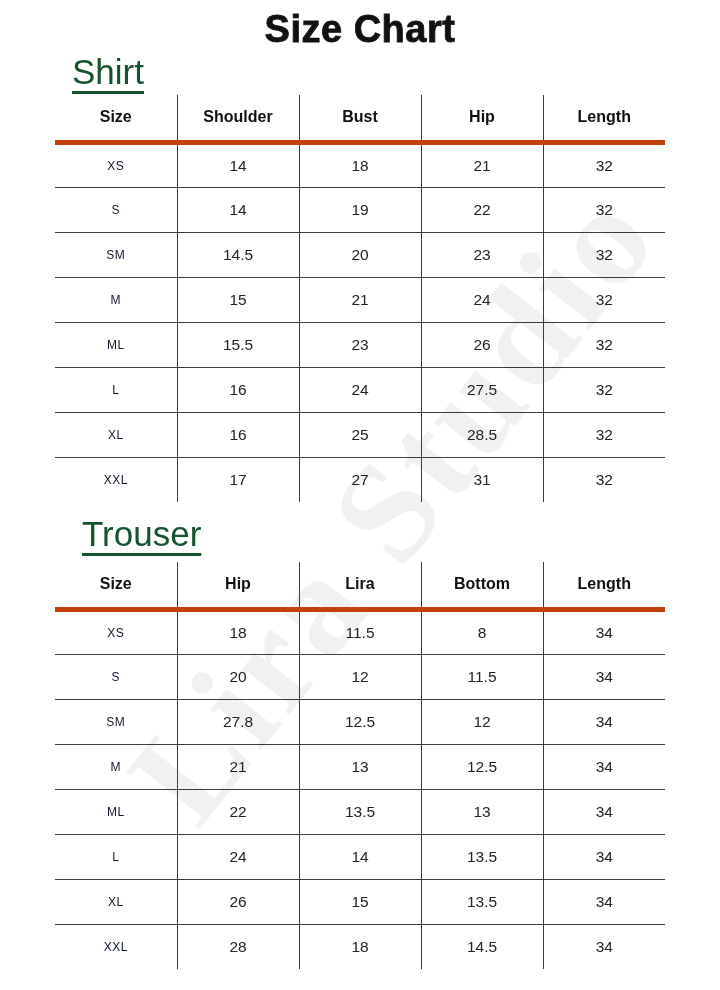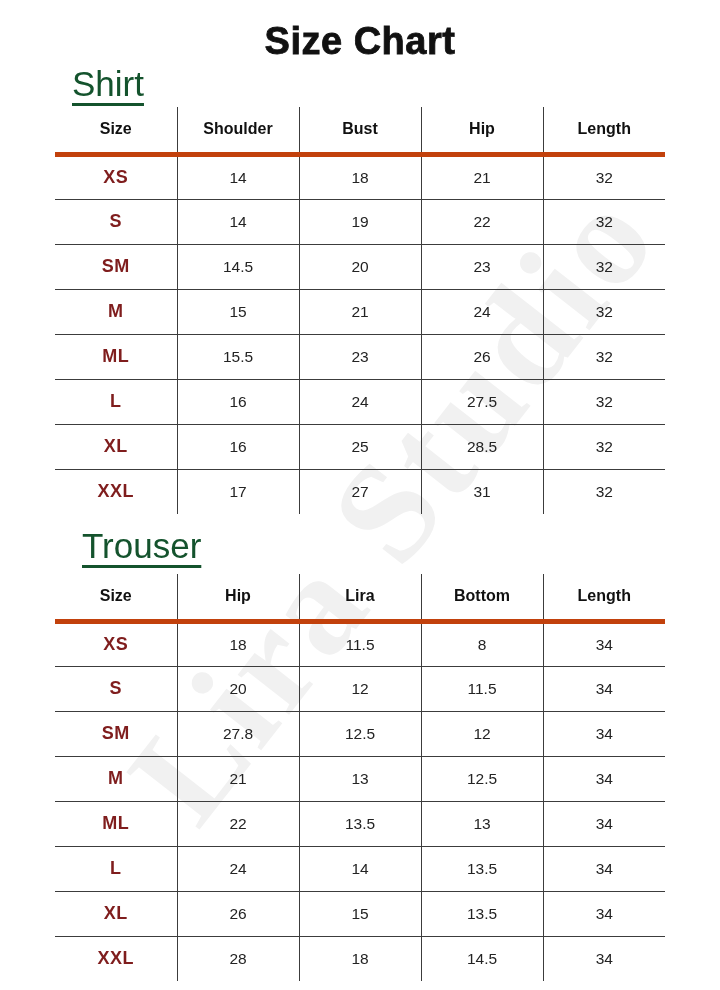--- a/index.html
+++ b/index.html
@@ -29,21 +29,21 @@
   }
 
   .content { position:relative; z-index:1; }
 
   .page-title {
     text-align:center;
     font-size:38px;
     line-height:46px;
     font-weight:800;
     letter-spacing:0.5px;
-    padding-top:18px;
+    padding-top:6px;
     color:#111;
     -webkit-text-stroke:0.8px #111;
   }
 
   .section-title {
     display:inline-block;
     font-size:35px;
     line-height:40px;
     font-weight:400;
     color:#14532d;
@@ -76,23 +76,23 @@
   .size-table td {
     font-size:15.5px;
     font-weight:400;
     height:45px;
     color:#232323;
     border-bottom:1px solid #3c3c3c;
   }
   .size-table th + th, .size-table td + td { border-left:1px solid #3c3c3c; }
   .size-table tbody tr:last-child td { border-bottom:none; }
   .size-table td.size-col {
-    font-weight:700;
-    font-size:18px;
-    color:#7f1d1d;
+    font-weight:400;
+    font-size:12px;
+    color:#0f172a;
     letter-spacing:0.5px;
   }
 </style>
 </head>
 <body>
 
 <div class="page">
 
   <div class="watermark">Lira Studio</div>
 

